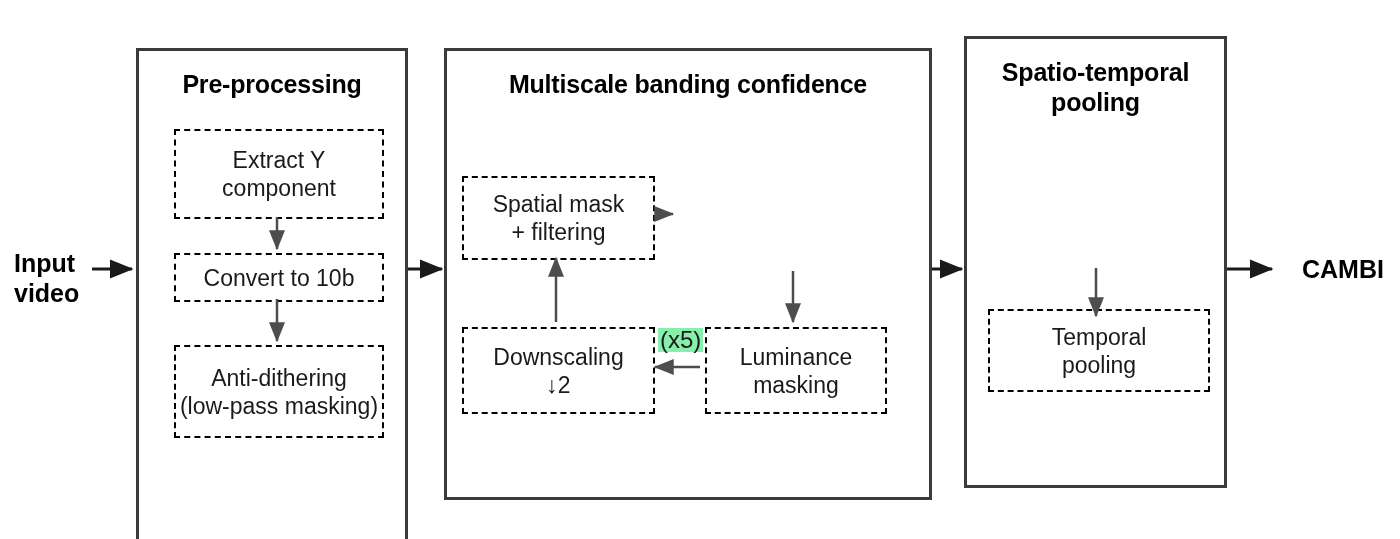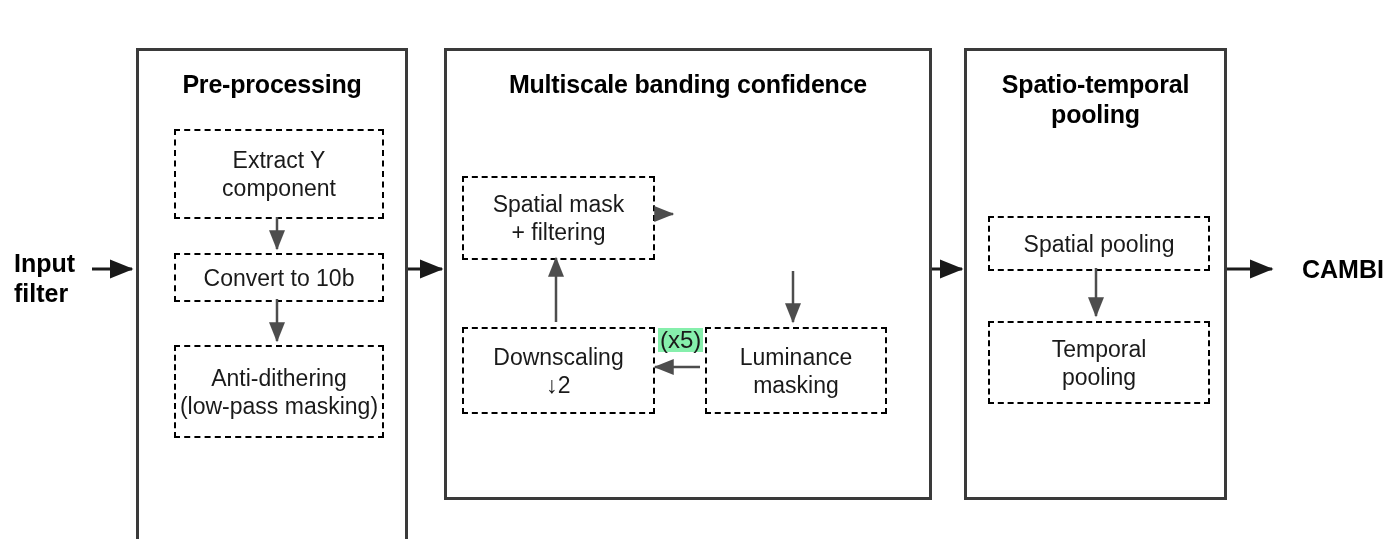--- a/index.html
+++ b/index.html
@@ -107,21 +107,21 @@
     <line x1="556" y1="322" x2="556" y2="258" stroke="#4d4d4d" stroke-width="2.5" marker-end="url(#ah)"></line>
 
     <line x1="932" y1="269" x2="962" y2="269" stroke="#1a1a1a" stroke-width="3" marker-end="url(#ahb)"></line>
 
     <line x1="1096" y1="268" x2="1096" y2="316" stroke="#4d4d4d" stroke-width="2.5" marker-end="url(#ah)"></line>
 
     <line x1="1227" y1="269" x2="1272" y2="269" stroke="#1a1a1a" stroke-width="3" marker-end="url(#ahb)"></line>
   </svg>
 
   <div class="io-label left" style="left:14px; top:248px; width:80px;">Input
-filter</div>
+video</div>
 
   <div class="stage-block" style="left:136px; top:48px; width:272px; height:512px;">
     <div class="stage-title" style="top:18px;">Pre-processing</div>
 
     <div class="dbox" style="left:35px; top:78px; width:210px; height:90px;">Extract Y
 component</div>
 
     <div class="dbox" style="left:35px; top:202px; width:210px; height:49px;">Convert to 10b</div>
 
     <div class="dbox" style="left:35px; top:294px; width:210px; height:93px;">Anti-dithering
@@ -137,25 +137,24 @@
 
     <div class="dbox" style="left:15px; top:276px; width:193px; height:87px;">Downscaling
 ↓2</div>
 
     <div class="dbox" style="left:258px; top:276px; width:182px; height:87px;">Luminance
 masking</div>
 
     <div class="edge-label" style="left:211px; top:277px;">(x5)</div>
   </div>
 
-  <div class="stage-block" style="left:964px; top:48px; width:263px; height:452px;">
+  <div class="stage-block" style="left:964px; top:36px; width:263px; height:452px;">
     <div class="stage-title" style="top:18px; white-space:pre-line;">Spatio-temporal
 pooling</div>
 
-    <div class="dbox" style="left:21px; top:165px; width:222px; height:55px;">Spatial pooling</div>
 
     <div class="dbox" style="left:21px; top:270px; width:222px; height:83px;">Temporal
 pooling</div>
   </div>
 
   <div class="io-label right" style="left:1290px; top:254px; width:110px;">CAMBI</div>
 
 </div>
 
 </body></html>

